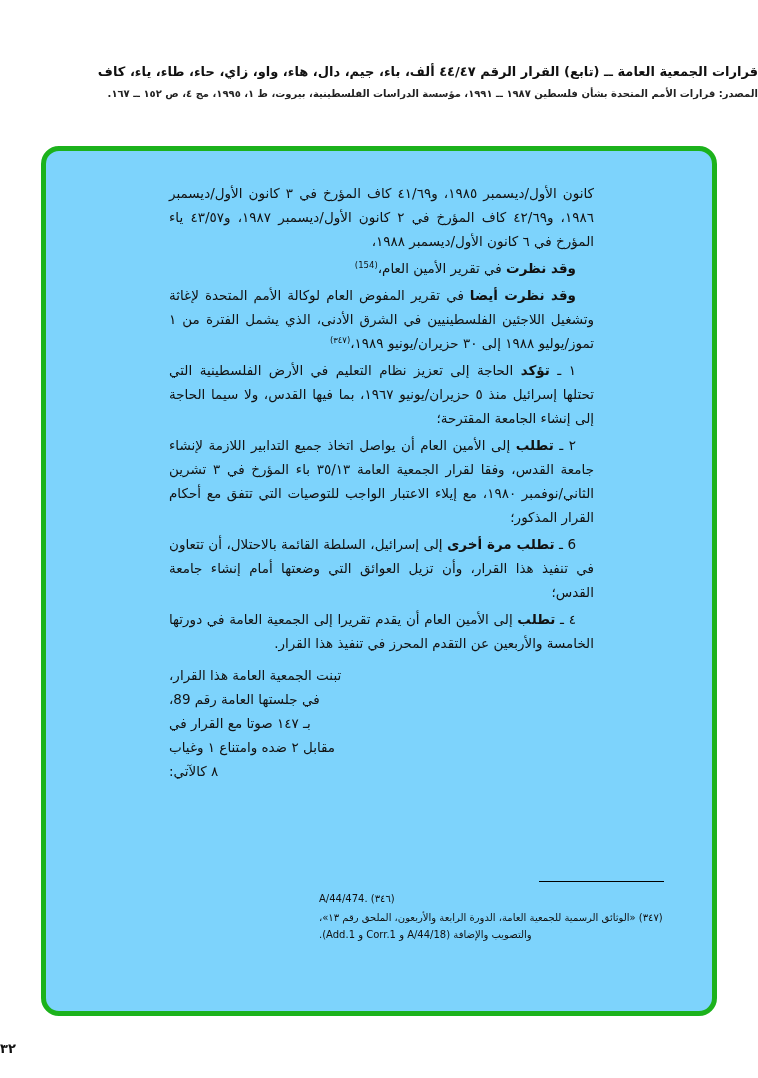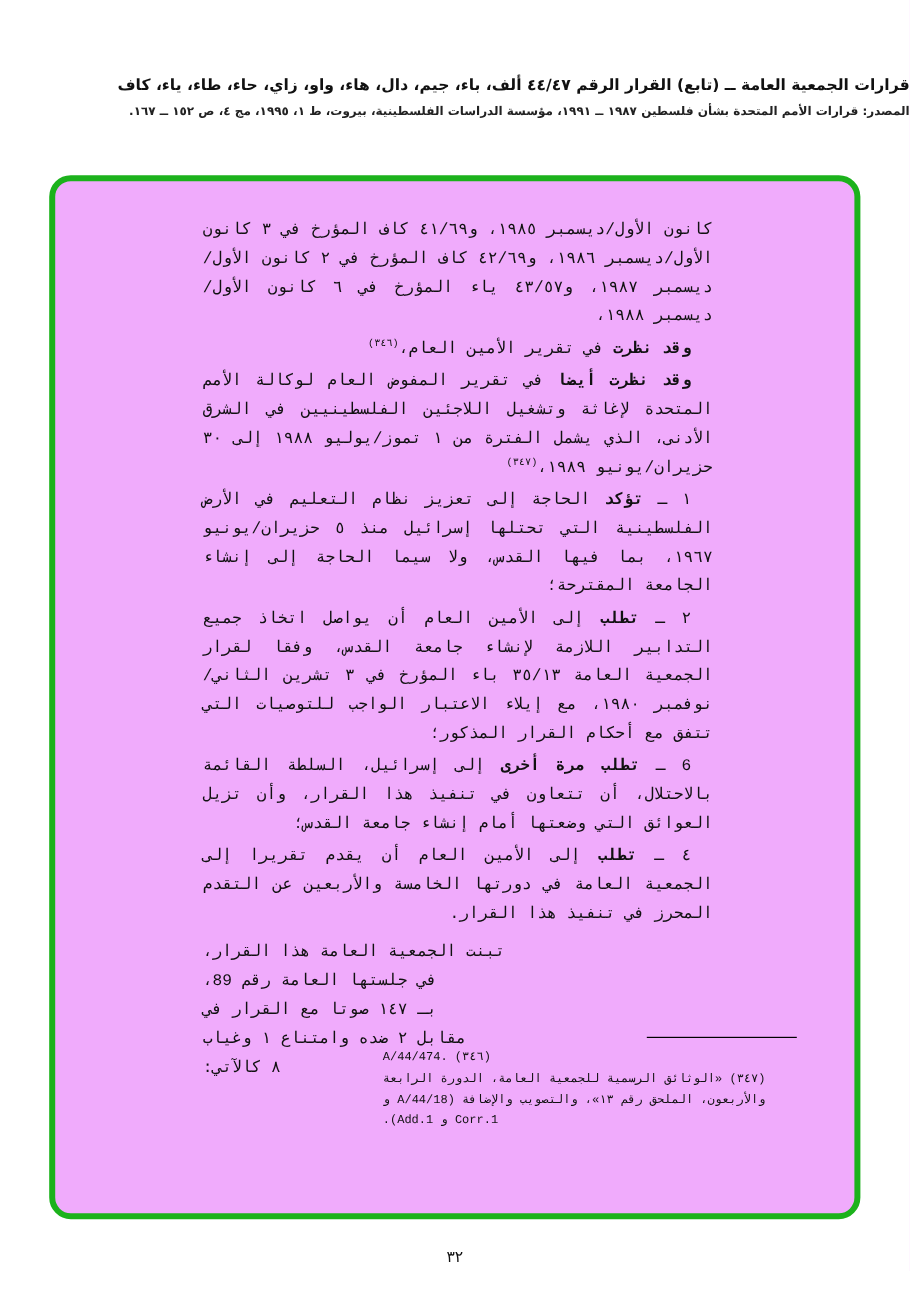--- a/index.html
+++ b/index.html
@@ -40,22 +40,21 @@
   
   .frame {
     position: absolute;
     left: 41px;
     top: 146px;
     width: 676px;
     height: 870px;
     box-sizing: border-box;
     border: 5px solid #1cb21c;
     border-radius: 18px;
-    background: #f0abfc;
-    font-family: Liberation Mono, monospace;
+    background: #7dd3fc;
   }
   
   .content {
     position: absolute;
     top: 30px;
     right: 118px;
     width: 425px;
     direction: rtl;
     text-align: justify;
     font-size: 13.5px;
@@ -100,42 +99,42 @@
   }
   .fn {
     margin: 0 0 2px 0;
   }
   
   .page-number {
     position: absolute;
     bottom: 22px;
     left: 0;
     right: 0;
-    text-align: center;
+    text-align: left;
     font-size: 13px;
-    font-weight: normal;
+    font-weight: bold;
   }
 </style>
 </head>
 <body>
 
 <div class="page">
 
   <div class="header">
     <div class="header-title" dir="rtl">قرارات الجمعية العامة ــ (تابع) القرار الرقم ٤٤/٤٧ ألف، باء، جيم، دال، هاء، واو، زاي، حاء، طاء، ياء، كاف</div>
     <div class="header-source" dir="rtl">المصدر: قرارات الأمم المتحدة بشأن فلسطين ١٩٨٧ ــ ١٩٩١، مؤسسة الدراسات الفلسطينية، بيروت، ط ١، ١٩٩٥، مج ٤، ص ١٥٢ ــ ١٦٧.</div>
   </div>
 
   <div class="frame" style="border-color: rgb(28, 178, 28);">
 
     <div class="content" dir="rtl">
 
       <p class="para"><span>كانون الأول/ديسمبر ١٩٨٥، و٤١/٦٩ كاف المؤرخ في ٣ كانون الأول/ديسمبر ١٩٨٦، و٤٢/٦٩ كاف المؤرخ في ٢ كانون الأول/ديسمبر ١٩٨٧، و٤٣/٥٧ ياء المؤرخ في ٦ كانون الأول/ديسمبر ١٩٨٨،</span></p>
 
-      <p class="para indent"><span class="lead">وقد نظرت</span><span> في تقرير الأمين العام،</span><span class="ref">(٣٤٦)</span></p>
+      <p class="para indent"><span class="lead">وقد نظرت</span><span> في تقرير الأمين العام،</span><span class="ref">(154)</span></p>
 
       <p class="para indent"><span class="lead">وقد نظرت أيضا</span><span> في تقرير المفوض العام لوكالة الأمم المتحدة لإغاثة وتشغيل اللاجئين الفلسطينيين في الشرق الأدنى، الذي يشمل الفترة من ١ تموز/يوليو ١٩٨٨ إلى ٣٠ حزيران/يونيو ١٩٨٩،</span><span class="ref">(٣٤٧)</span></p>
 
       <p class="para indent"><span>١ ـ </span><span class="lead">تؤكد</span><span> الحاجة إلى تعزيز نظام التعليم في الأرض الفلسطينية التي تحتلها إسرائيل منذ ٥ حزيران/يونيو ١٩٦٧، بما فيها القدس، ولا سيما الحاجة إلى إنشاء الجامعة المقترحة؛</span></p>
 
       <p class="para indent"><span>٢ ـ </span><span class="lead">تطلب</span><span> إلى الأمين العام أن يواصل اتخاذ جميع التدابير اللازمة لإنشاء جامعة القدس، وفقا لقرار الجمعية العامة ٣٥/١٣ باء المؤرخ في ٣ تشرين الثاني/نوفمبر ١٩٨٠، مع إيلاء الاعتبار الواجب للتوصيات التي تتفق مع أحكام القرار المذكور؛</span></p>
 
       <p class="para indent"><span>6 ـ </span><span class="lead">تطلب مرة أخرى</span><span> إلى إسرائيل، السلطة القائمة بالاحتلال، أن تتعاون في تنفيذ هذا القرار، وأن تزيل العوائق التي وضعتها أمام إنشاء جامعة القدس؛</span></p>
 
       <p class="para indent"><span>٤ ـ </span><span class="lead">تطلب</span><span> إلى الأمين العام أن يقدم تقريرا إلى الجمعية العامة في دورتها الخامسة والأربعين عن التقدم المحرز في تنفيذ هذا القرار.</span></p>

